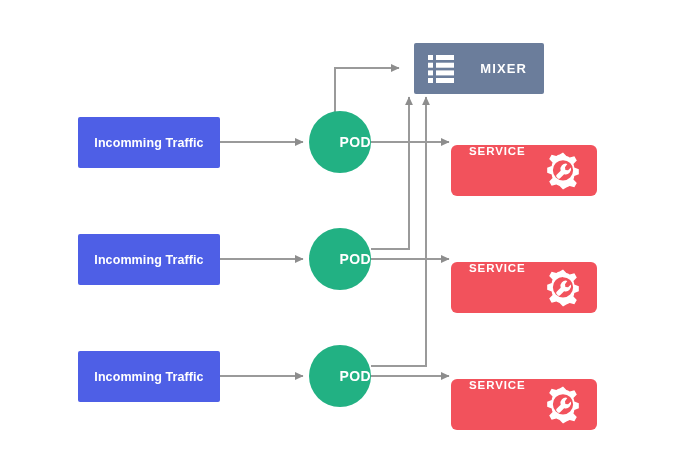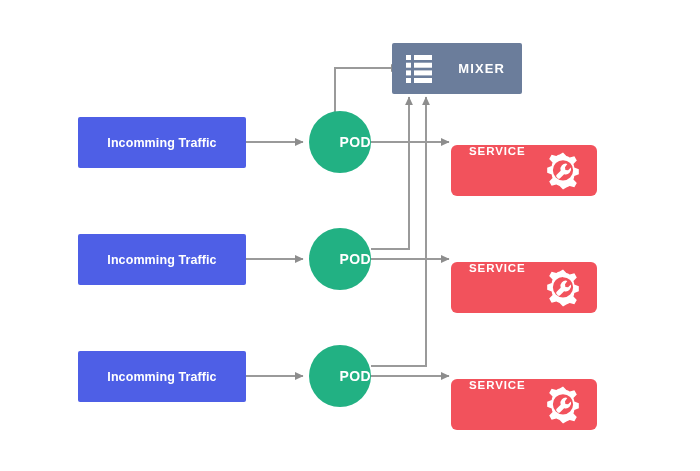--- a/index.html
+++ b/index.html
@@ -8,21 +8,21 @@
     font-family:"Liberation Sans", sans-serif;
     overflow:hidden;
     position:relative;
   }
   #stage{position:relative;width:700px;height:471px;background:#ffffff;}
   svg#wires{position:absolute;left:0;top:0;width:700px;height:471px;}
 
   .node{position:absolute;box-sizing:border-box;}
 
   .traffic-box{
-    width:168px;height:51px;border-radius:2px;
+    width:142px;height:51px;border-radius:2px;
     display:flex;align-items:center;justify-content:center;
   }
   .traffic-label{
     color:#ffffff;font-size:12.5px;font-weight:bold;letter-spacing:.1px;
     white-space:nowrap;
   }
 
   .pod{
     width:62px;height:62px;border-radius:50%;
     display:flex;align-items:center;justify-content:flex-end;
@@ -143,21 +143,21 @@
         a25.6 25.6 0 0 1 1.4 5.6 l7.2 2.9 0 7.8 -7.2 2.9 a25.6 25.6 0 0 1 -1.4 5.6 l5.4 5.6 -3.9 6.8
         -7.5 -1.9 a25.6 25.6 0 0 1 -5.3 2.2 L32 61.5 l-5.4 -5.6 a25.6 25.6 0 0 1 -5.3 -2.2 l-7.5 1.9
         -3.9 -6.8 5.4 -5.6 a25.6 25.6 0 0 1 -1.4 -5.6 L6.7 34.7 l0 -7.8 7.2 -2.9 a25.6 25.6 0 0 1 1.4 -5.6
         l-5.4 -5.6 3.9 -6.8 7.5 1.9 a25.6 25.6 0 0 1 5.3 -2.2 z
         M32 14.6 a16.2 16.2 0 1 0 0 32.4 a16.2 16.2 0 0 0 0 -32.4 z"></path>
       <path fill="#ffffff" d="M38.9 20.6 a8.6 8.6 0 0 0 -10.6 10.9 l-6.5 6.5 a2.6 2.6 0 0 0 0 3.7 l1.8 1.8
         a2.6 2.6 0 0 0 3.7 0 l6.5 -6.5 a8.6 8.6 0 0 0 10.9 -10.7 l-4.6 4.6 -4.3 -0.6 -0.6 -4.3 z"></path>
     </svg>
   </div>
 
-  <div class="node mixer-box" style="left:392px;top:43px;background:#6b7d9b;">
+  <div class="node mixer-box" style="left:414px;top:43px;background:#6b7d9b;">
     <svg class="mixer-icon" viewBox="0 0 26 28">
       <rect x="0" y="0" width="5" height="5" fill="#ffffff"></rect>
       <rect x="8" y="0" width="18" height="5" fill="#ffffff"></rect>
       <rect x="0" y="7.7" width="5" height="5" fill="#ffffff"></rect>
       <rect x="8" y="7.7" width="18" height="5" fill="#ffffff"></rect>
       <rect x="0" y="15.4" width="5" height="5" fill="#ffffff"></rect>
       <rect x="8" y="15.4" width="18" height="5" fill="#ffffff"></rect>
       <rect x="0" y="23" width="5" height="5" fill="#ffffff"></rect>
       <rect x="8" y="23" width="18" height="5" fill="#ffffff"></rect>
     </svg>

